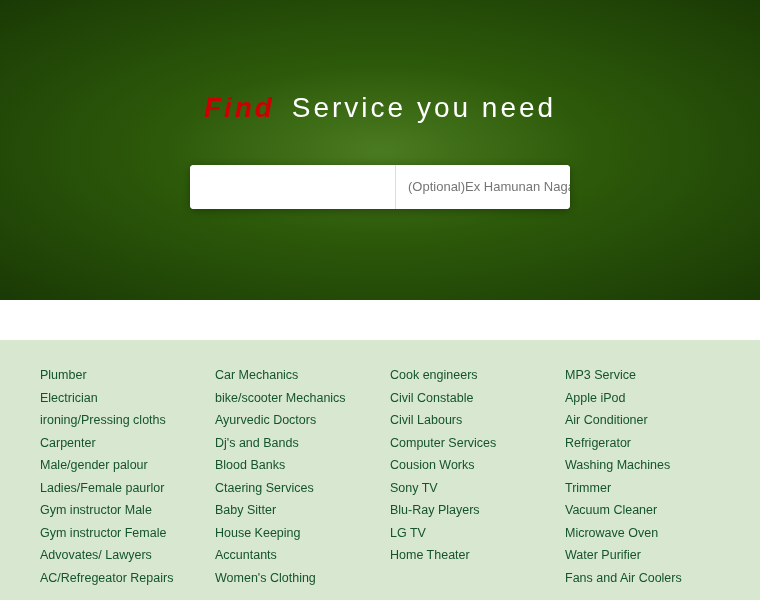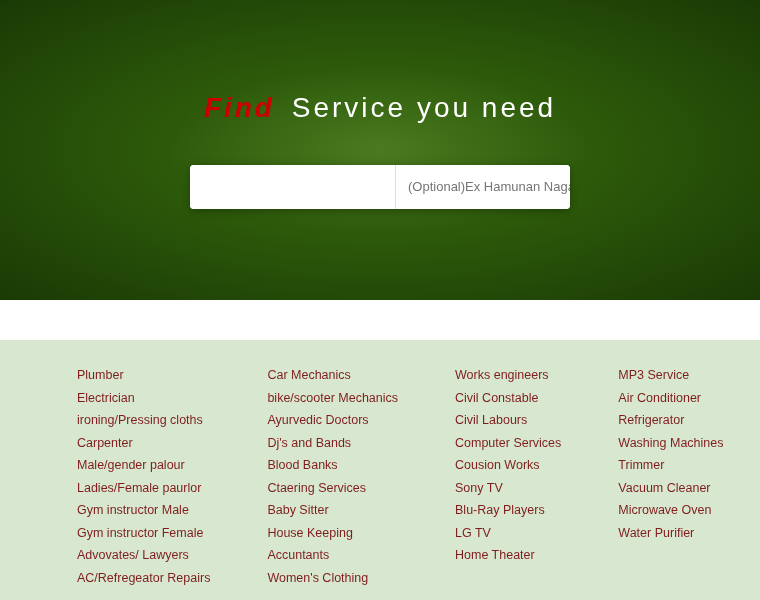--- a/index.html
+++ b/index.html
@@ -81,25 +81,24 @@
       gap: 0;
     }
 
     .links-column {
       padding: 0 10px;
     }
 
     .links-column a {
       display: block;
       font-size: 12.5px;
-      color: #7f1d1d;
+      color: #14532d;
       text-decoration: none;
       line-height: 1.8;
       white-space: nowrap;
-      margin-left: 37px;
     }
   </style>
 </head>
 <body>
 
 <div class="hero">
   <h1 class="hero-title">
     <span class="find">Find</span><span> Service you need</span>
   </h1>
   <div class="search-bar">
@@ -130,34 +129,36 @@
         <a href="#">Ayurvedic Doctors</a>
         <a href="#">Dj's and Bands</a>
         <a href="#">Blood Banks</a>
         <a href="#">Ctaering Services</a>
         <a href="#">Baby Sitter</a>
         <a href="#">House Keeping</a>
         <a href="#">Accuntants</a>
         <a href="#">Women's Clothing</a>
       </div>
       <div class="links-column">
-        <a href="#">Works engineers</a>
+        <a href="#">Cook engineers</a>
         <a href="#">Civil Constable</a>
         <a href="#">Civil Labours</a>
         <a href="#">Computer Services</a>
         <a href="#">Cousion Works</a>
         <a href="#">Sony TV</a>
         <a href="#">Blu-Ray Players</a>
         <a href="#">LG TV</a>
         <a href="#">Home Theater</a>
       </div>
       <div class="links-column">
         <a href="#">MP3 Service</a>
+        <a href="#">Apple iPod</a>
         <a href="#">Air Conditioner</a>
         <a href="#">Refrigerator</a>
         <a href="#">Washing Machines</a>
         <a href="#">Trimmer</a>
         <a href="#">Vacuum Cleaner</a>
         <a href="#">Microwave Oven</a>
         <a href="#">Water Purifier</a>
+        <a href="#">Fans and Air Coolers</a>
       </div>
     </div>
 </div>
 
 </body></html>

